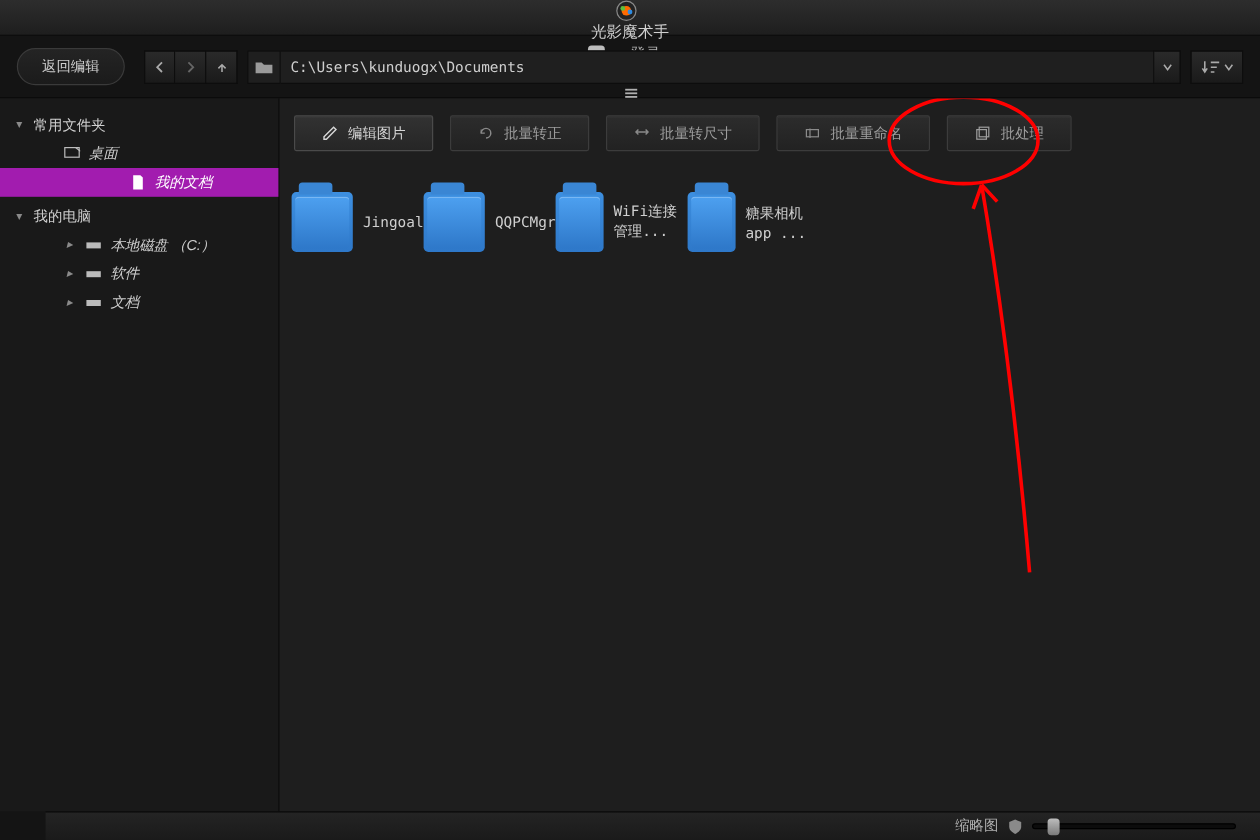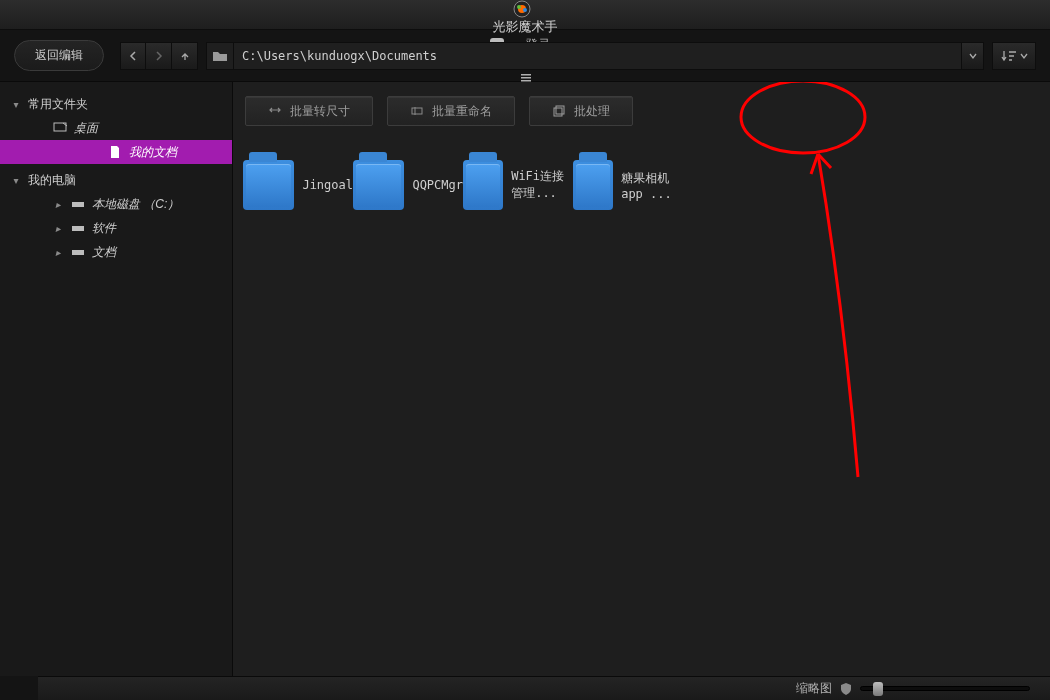--- a/index.html
+++ b/index.html
@@ -367,20 +367,33 @@
           <svg width="14" height="10" viewBox="0 0 14 10">
             <rect x="1" y="3" width="12" height="5" fill="#bcbcbc"></rect>
           </svg>
         </span>
       <span>文档</span>
     </div>
   </div>
 
   <div class="main-area">
     <div class="action-bar">
+      <button class="act-btn primary">
+        <svg width="14" height="14" viewBox="0 0 14 14">
+            <path d="M2 12 L4 12 L12 4 L10 2 L2 10 Z" fill="none" stroke="#d6d6d6" stroke-width="1.2"></path>
+          </svg>
+        <span>编辑图片</span>
+      </button>
+      <button class="act-btn">
+        <svg width="14" height="14" viewBox="0 0 14 14">
+            <path d="M3 7 A4 4 0 1 1 7 11" fill="none" stroke="#8a8a8a" stroke-width="1.2"></path>
+            <path d="M3 4 V7 H6" fill="none" stroke="#8a8a8a"></path>
+          </svg>
+        <span>批量转正</span>
+      </button>
       <button class="act-btn">
         <svg width="14" height="14" viewBox="0 0 14 14">
             <path d="M2 6 H12 M4 4 L2 6 L4 8 M10 4 L12 6 L10 8" fill="none" stroke="#8a8a8a" stroke-width="1.2"></path>
           </svg>
         <span>批量转尺寸</span>
       </button>
       <button class="act-btn">
         <svg width="14" height="14" viewBox="0 0 14 14">
             <rect x="2" y="4" width="10" height="6" fill="none" stroke="#8a8a8a"></rect>
             <path d="M5 3 V11" stroke="#8a8a8a"></path>

